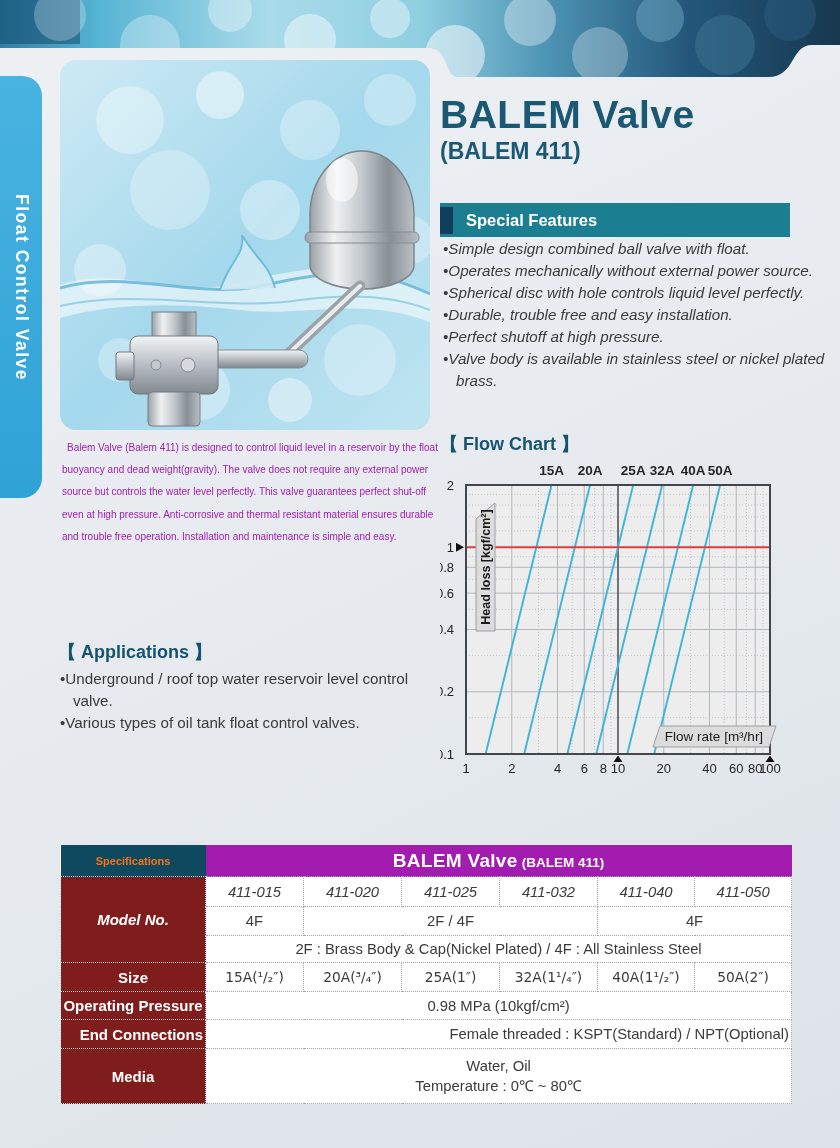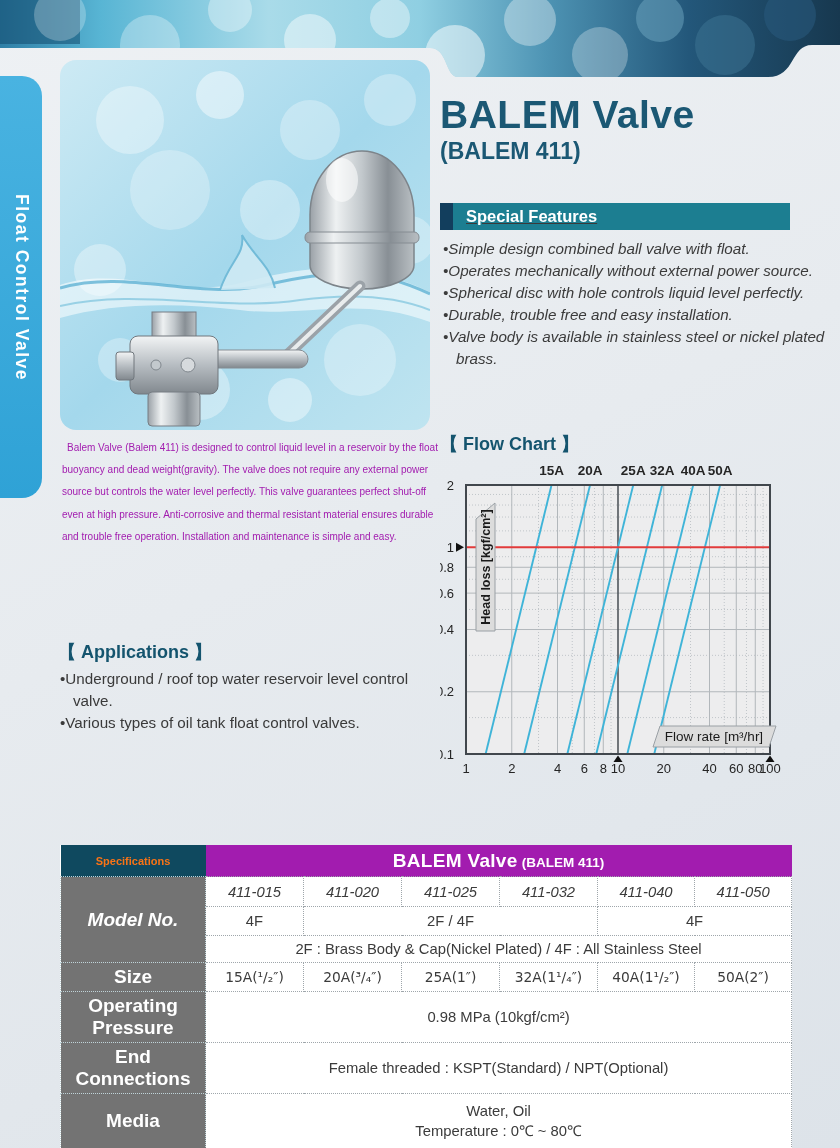--- a/index.html
+++ b/index.html
@@ -27,21 +27,21 @@
 
   
   #photo{left:60px;top:60px;width:370px;height:370px;border-radius:16px;overflow:hidden;}
 
   
   #title{left:440px;top:95px;line-height:1.04;}
   #title .main{font-size:39px;font-weight:700;color:#1b5874;letter-spacing:.5px;}
   #title .sub{font-size:23px;font-weight:700;color:#1b5874;margin-top:4px;}
 
   
-  #sf-bar{left:440px;top:203px;width:350px;height:27px;background:#1c7e91;display:flex;align-items:center;text-decoration:underline;}
+  #sf-bar{left:440px;top:203px;width:350px;height:34px;background:#1c7e91;display:flex;align-items:center;}
   #sf-bar .accent{width:13px;height:27px;background:#123e5d;flex:none;}
   #sf-bar .lbl{color:#fff;font-size:16.5px;font-weight:600;padding-left:13px;}
   ul.blist{list-style:none;margin:0;padding:0;}
   ul.blist li{padding-left:13px;text-indent:-13px;}
   ul.blist li::before{content:"\2022 ";}
   #sf-list{left:443px;top:238px;width:385px;font-size:15.2px;font-style:italic;line-height:22px;color:#3b3b3b;}
 
   
   #desc{left:62px;top:437px;width:385px;font-size:10px;line-height:22.2px;color:#a21caf;text-indent:5px;}
 
@@ -59,27 +59,27 @@
   .ct-axis2{font:13.5px "Liberation Sans",sans-serif;fill:#1a1a1a;}
 
   
   #spec{left:60px;top:845px;width:731px;border-collapse:collapse;table-layout:fixed;
         font-size:14.8px;color:#3b3b3b;background:#fff;}
   #spec td{border:1px dotted #9fa6ab;text-align:center;vertical-align:middle;padding:3px 2px;}
   #spec td.corner{background:#0f495f;color:#f97316;font-size:11px;font-weight:700;border:none;}
   #spec td.band{background:#a21caf;color:#fff;border:none;}
   #spec .band-main{font-size:19px;font-weight:700;letter-spacing:.3px;}
   #spec .band-sub{font-size:13.5px;font-weight:600;}
-  #spec td.lh{background:#737373;color:#fff;font-size:19px;font-weight:600;border-color:#bfd3d8;}
+  #spec td.lh{background:#7f1d1d;color:#fff;font-size:15px;font-weight:600;border-color:#bfd3d8;}
   #spec tr.r-codes td{height:23px;font-style:italic;}
   #spec tr.r-4f td{height:22px;}
   #spec tr.r-note td{height:20px;}
   #spec tr.r-size td{height:22px;}
   #spec tr.r-pr td{height:21px;}
-  #spec tr.r-end td{height:22px;}
+  #spec tr.r-end td{height:22px;text-align:right;}
   #spec tr.r-media td{height:48px;}
   #spec tr.hdr td{height:25px;}
   #spec .fz{font-family:"DejaVu Sans",sans-serif;font-size:13.8px;}
   #spec .two div{line-height:20px;}
 </style>
 </head>
 <body>
 
 <svg id="banner" class="abs" width="840" height="80">
   <defs>
@@ -187,20 +187,21 @@
 <div id="sf-bar" class="abs">
   <div class="accent"></div>
   <div class="lbl">Special Features</div>
 </div>
 <ul id="sf-list" class="abs blist">
 
 <li>Simple design combined ball valve with float.</li>
     <li>Operates mechanically without external power source.</li>
     <li>Spherical disc with hole controls liquid level perfectly.</li>
     <li>Durable, trouble free and easy installation.</li>
+    <li>Perfect shutoff at high pressure.</li>
     <li>Valve body is available in stainless steel or nickel plated brass.</li>
   </ul>
 
 <div id="desc" class="abs">Balem Valve (Balem 411) is designed to control liquid level in a reservoir by the float buoyancy and dead weight(gravity). The valve does not require any external power source but controls the water level perfectly. This valve guarantees perfect shut-off even at high pressure. Anti-corrosive and thermal resistant material ensures durable and trouble free operation. Installation and maintenance is simple and easy.</div>
 
 <div id="apps-h" class="abs">【 Applications 】</div>
 <ul id="apps-list" class="abs blist">
 
 <li>Underground / roof top water reservoir level control valve.</li>
     <li>Various types of oil tank float control valves.</li>

